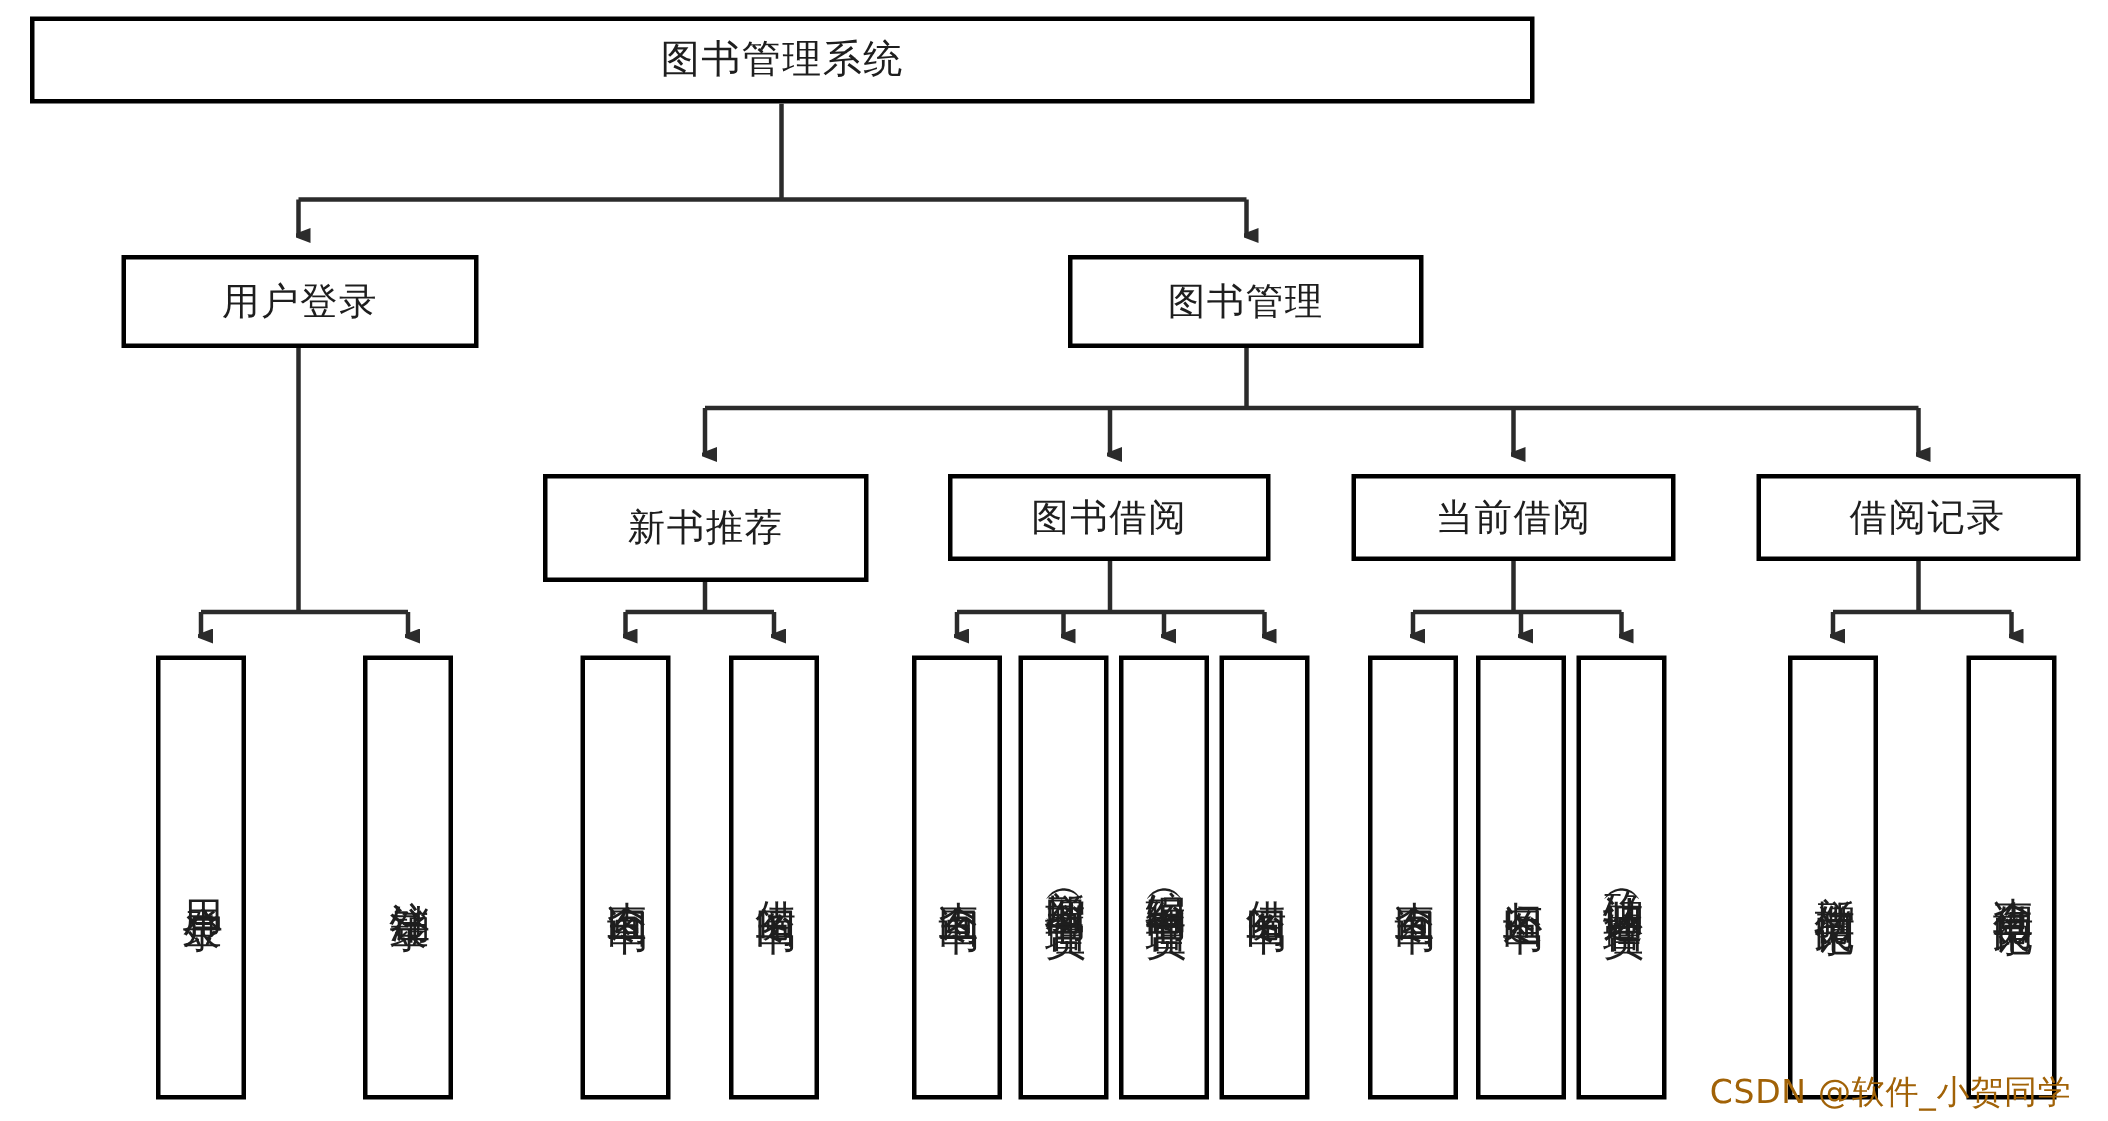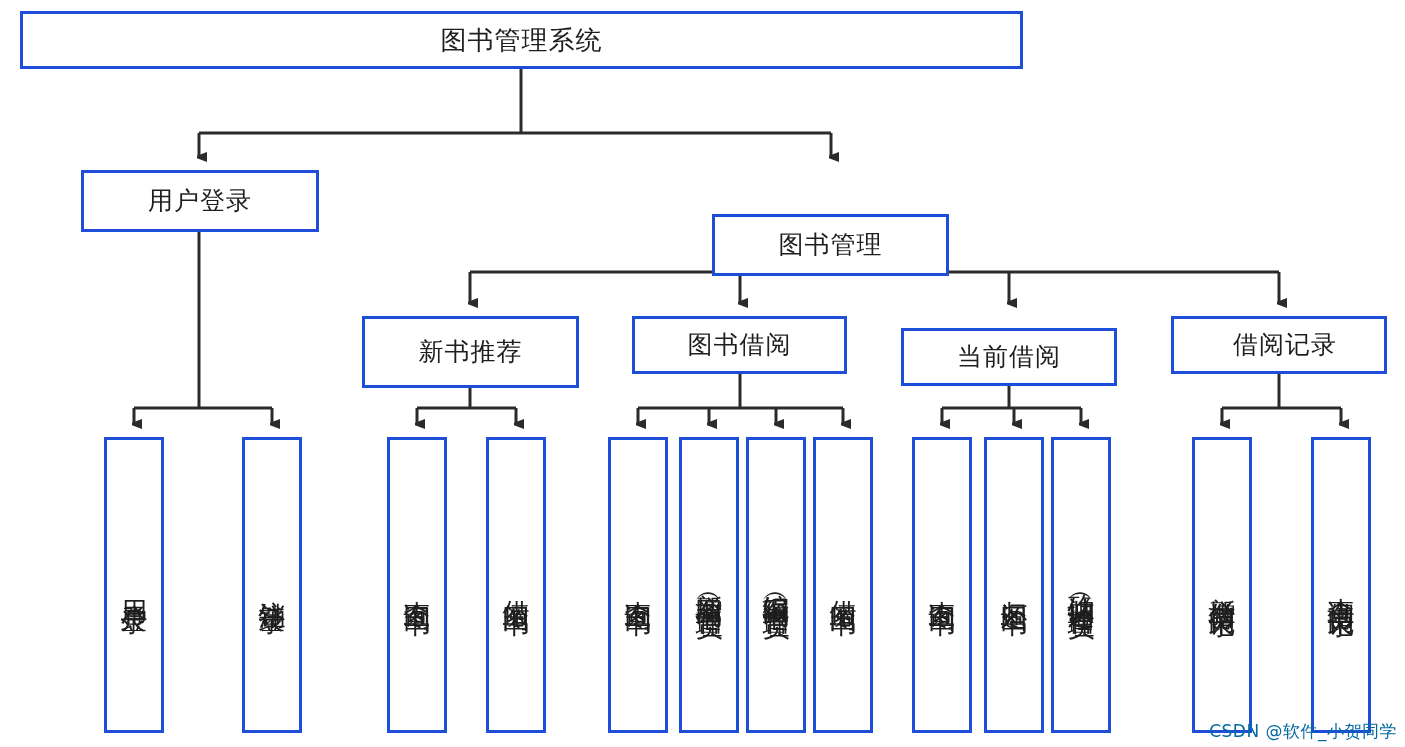--- a/index.html
+++ b/index.html
@@ -13,21 +13,21 @@
   #canvas {
     position: relative;
     width: 1405px;
     height: 747px;
     background: #ffffff;
     overflow: hidden;
   }
   .node {
     position: absolute;
     box-sizing: border-box;
-    border: 3px solid #1d4ed8;
+    border: 3px solid #000000;
     background: #ffffff;
     display: flex;
     align-items: center;
     justify-content: center;
     color: #1e1e1e;
   }
   .node-h .label {
     font-size: 25px;
     line-height: 1.1;
     letter-spacing: 1px;
@@ -51,24 +51,24 @@
   svg#edges {
     position: absolute;
     left: 0;
     top: 0;
     width: 1405px;
     height: 747px;
     pointer-events: none;
   }
   .watermark {
     position: absolute;
-    right: 8px;
+    right: 24px;
     bottom: 4px;
-    font-size: 17px;
-    color: #0369a1;
+    font-size: 22px;
+    color: #a16207;
     white-space: nowrap;
     letter-spacing: 0.5px;
   }
 </style>
 </head>
 <body>
 
 <div id="canvas">
 
   <svg id="edges" viewBox="0 0 1405 747" xmlns="http://www.w3.org/2000/svg">
@@ -122,33 +122,33 @@
   </svg>
 
   <div class="node node-h node-root" style="left:20px; top:11px; width:1003px; height:58px;">
     <span class="label">图书管理系统</span>
   </div>
 
   <div class="node node-h" style="left:81px; top:170px; width:238px; height:62px;">
     <span class="label">用户登录</span>
   </div>
 
-  <div class="node node-h" style="left:712px; top:170px; width:237px; height:62px;margin-top:44px;">
+  <div class="node node-h" style="left:712px; top:170px; width:237px; height:62px;">
     <span class="label">图书管理</span>
   </div>
 
   <div class="node node-h" style="left:362px; top:316px; width:217px; height:72px;">
     <span class="label">新书推荐</span>
   </div>
 
   <div class="node node-h" style="left:632px; top:316px; width:215px; height:58px;text-align:center;">
     <span class="label">图书借阅</span>
   </div>
 
-  <div class="node node-h" style="left:901px; top:316px; width:216px; height:58px;margin-top:12px;">
+  <div class="node node-h" style="left:901px; top:316px; width:216px; height:58px;">
     <span class="label">当前借阅</span>
   </div>
 
   <div class="node node-h" style="left:1171px; top:316px; width:216px; height:58px;padding-left:12px;">
     <span class="label">借阅记录</span>
   </div>
 
   <div class="node node-v" style="left:104px; top:437px; width:60px; height:296px;">
     <span class="label">用户登录</span>
   </div>

